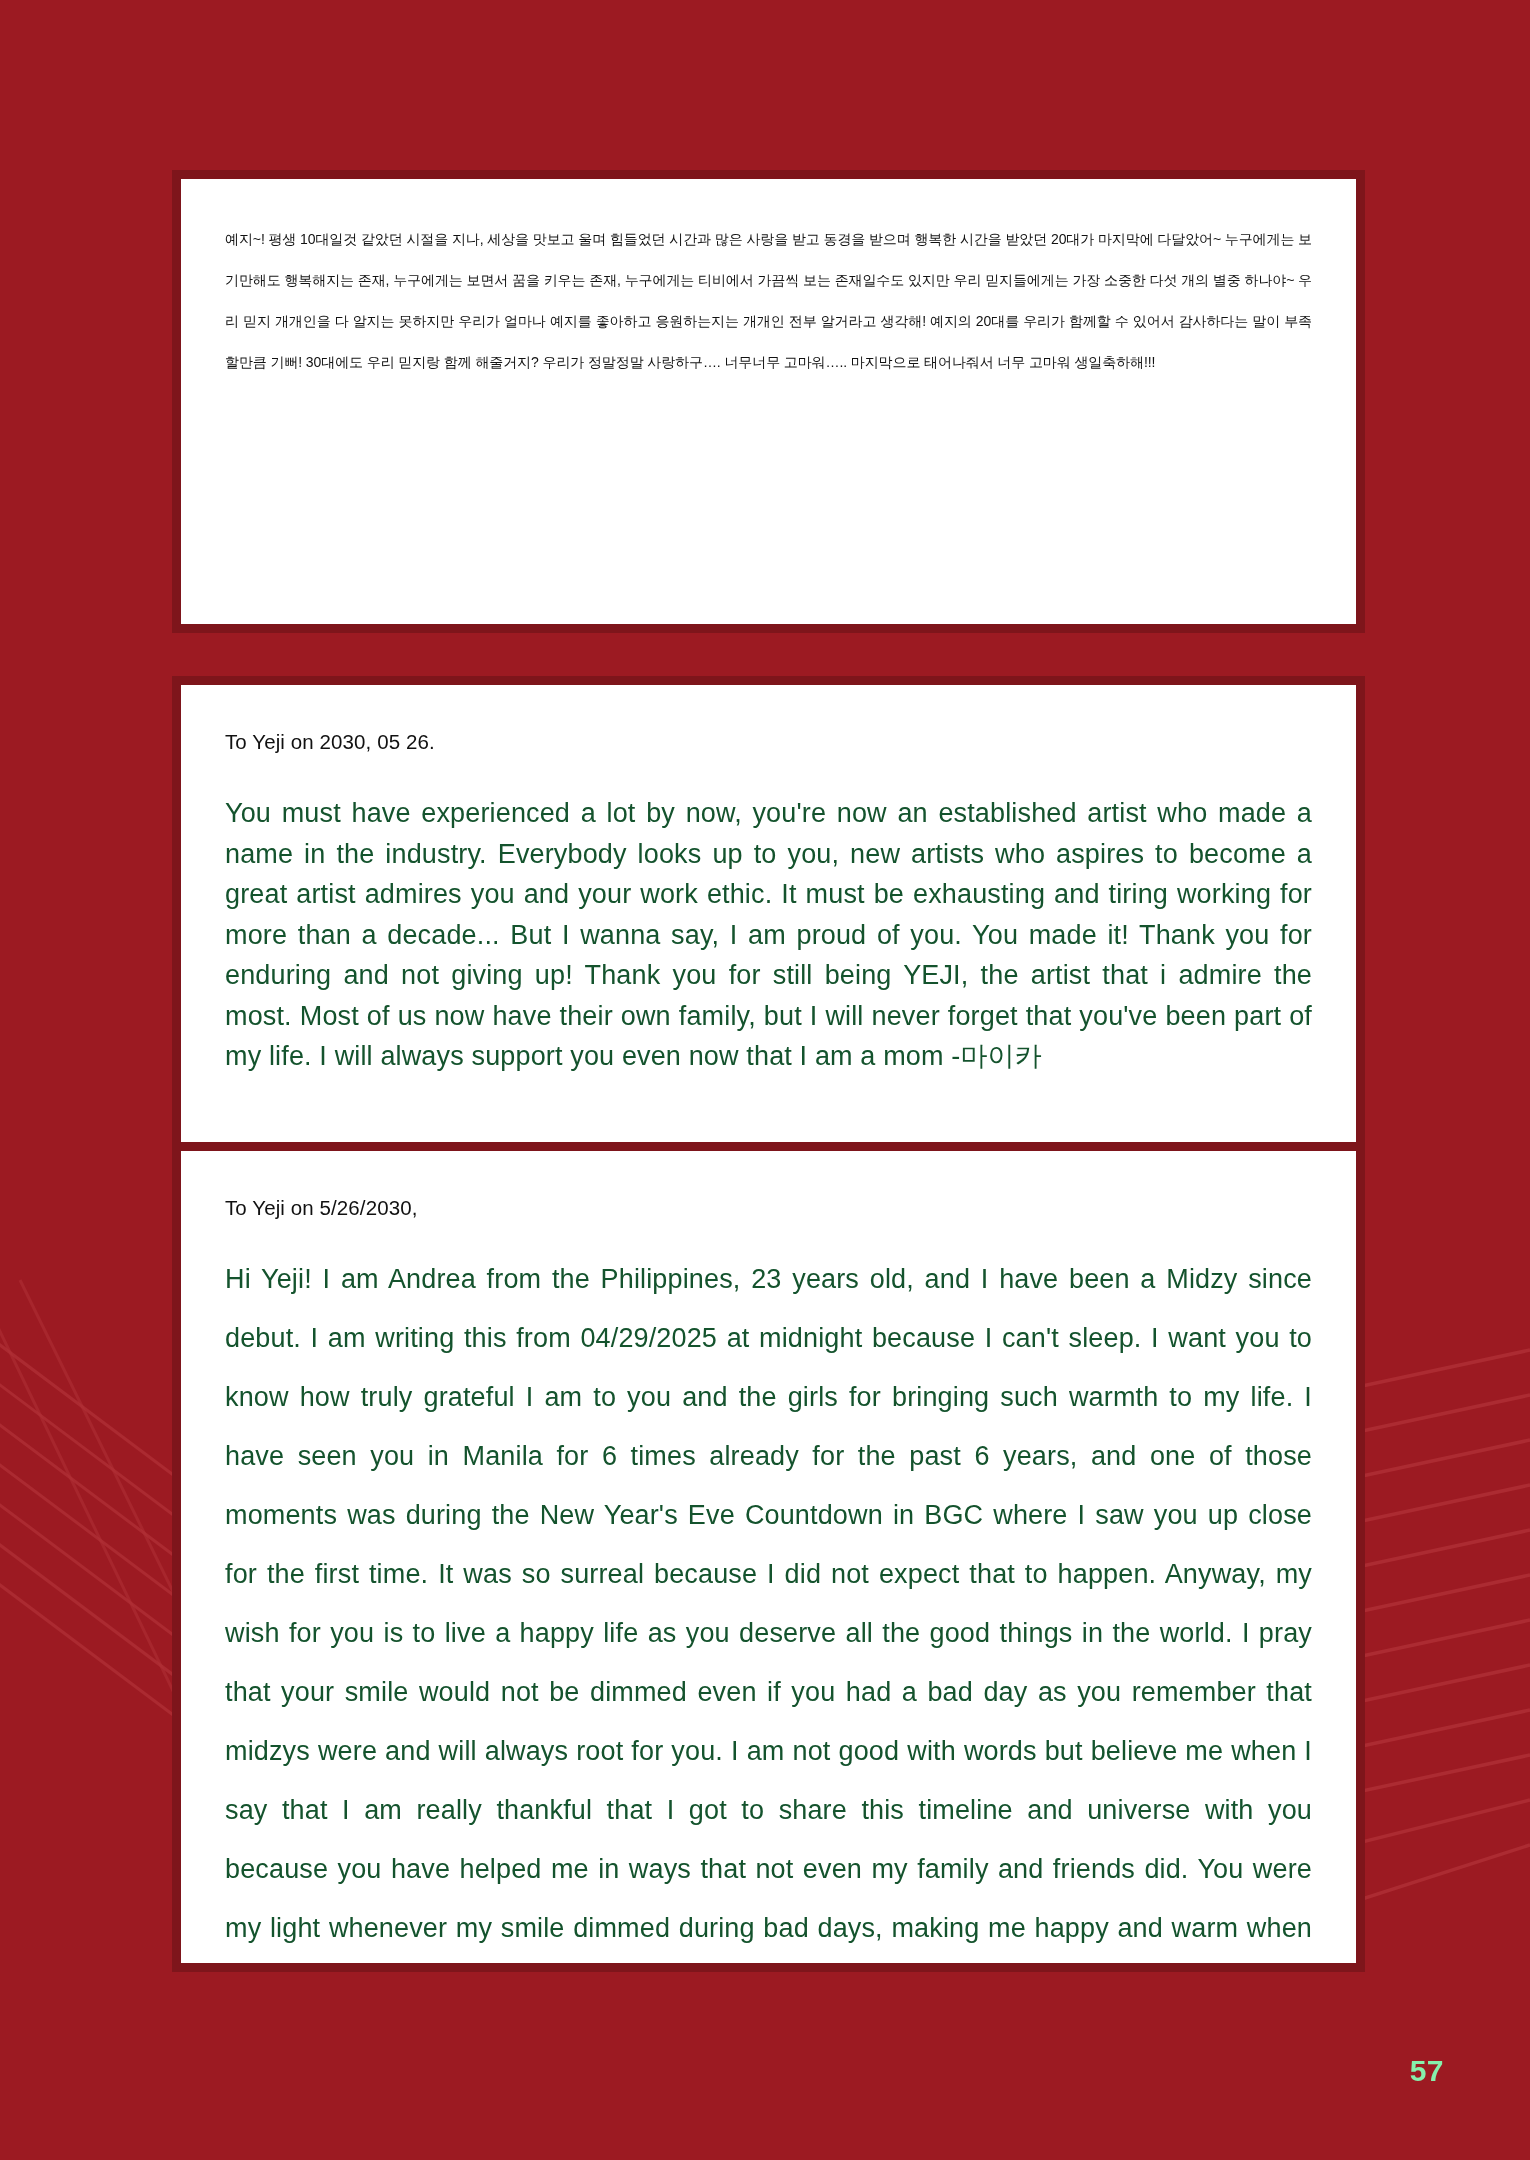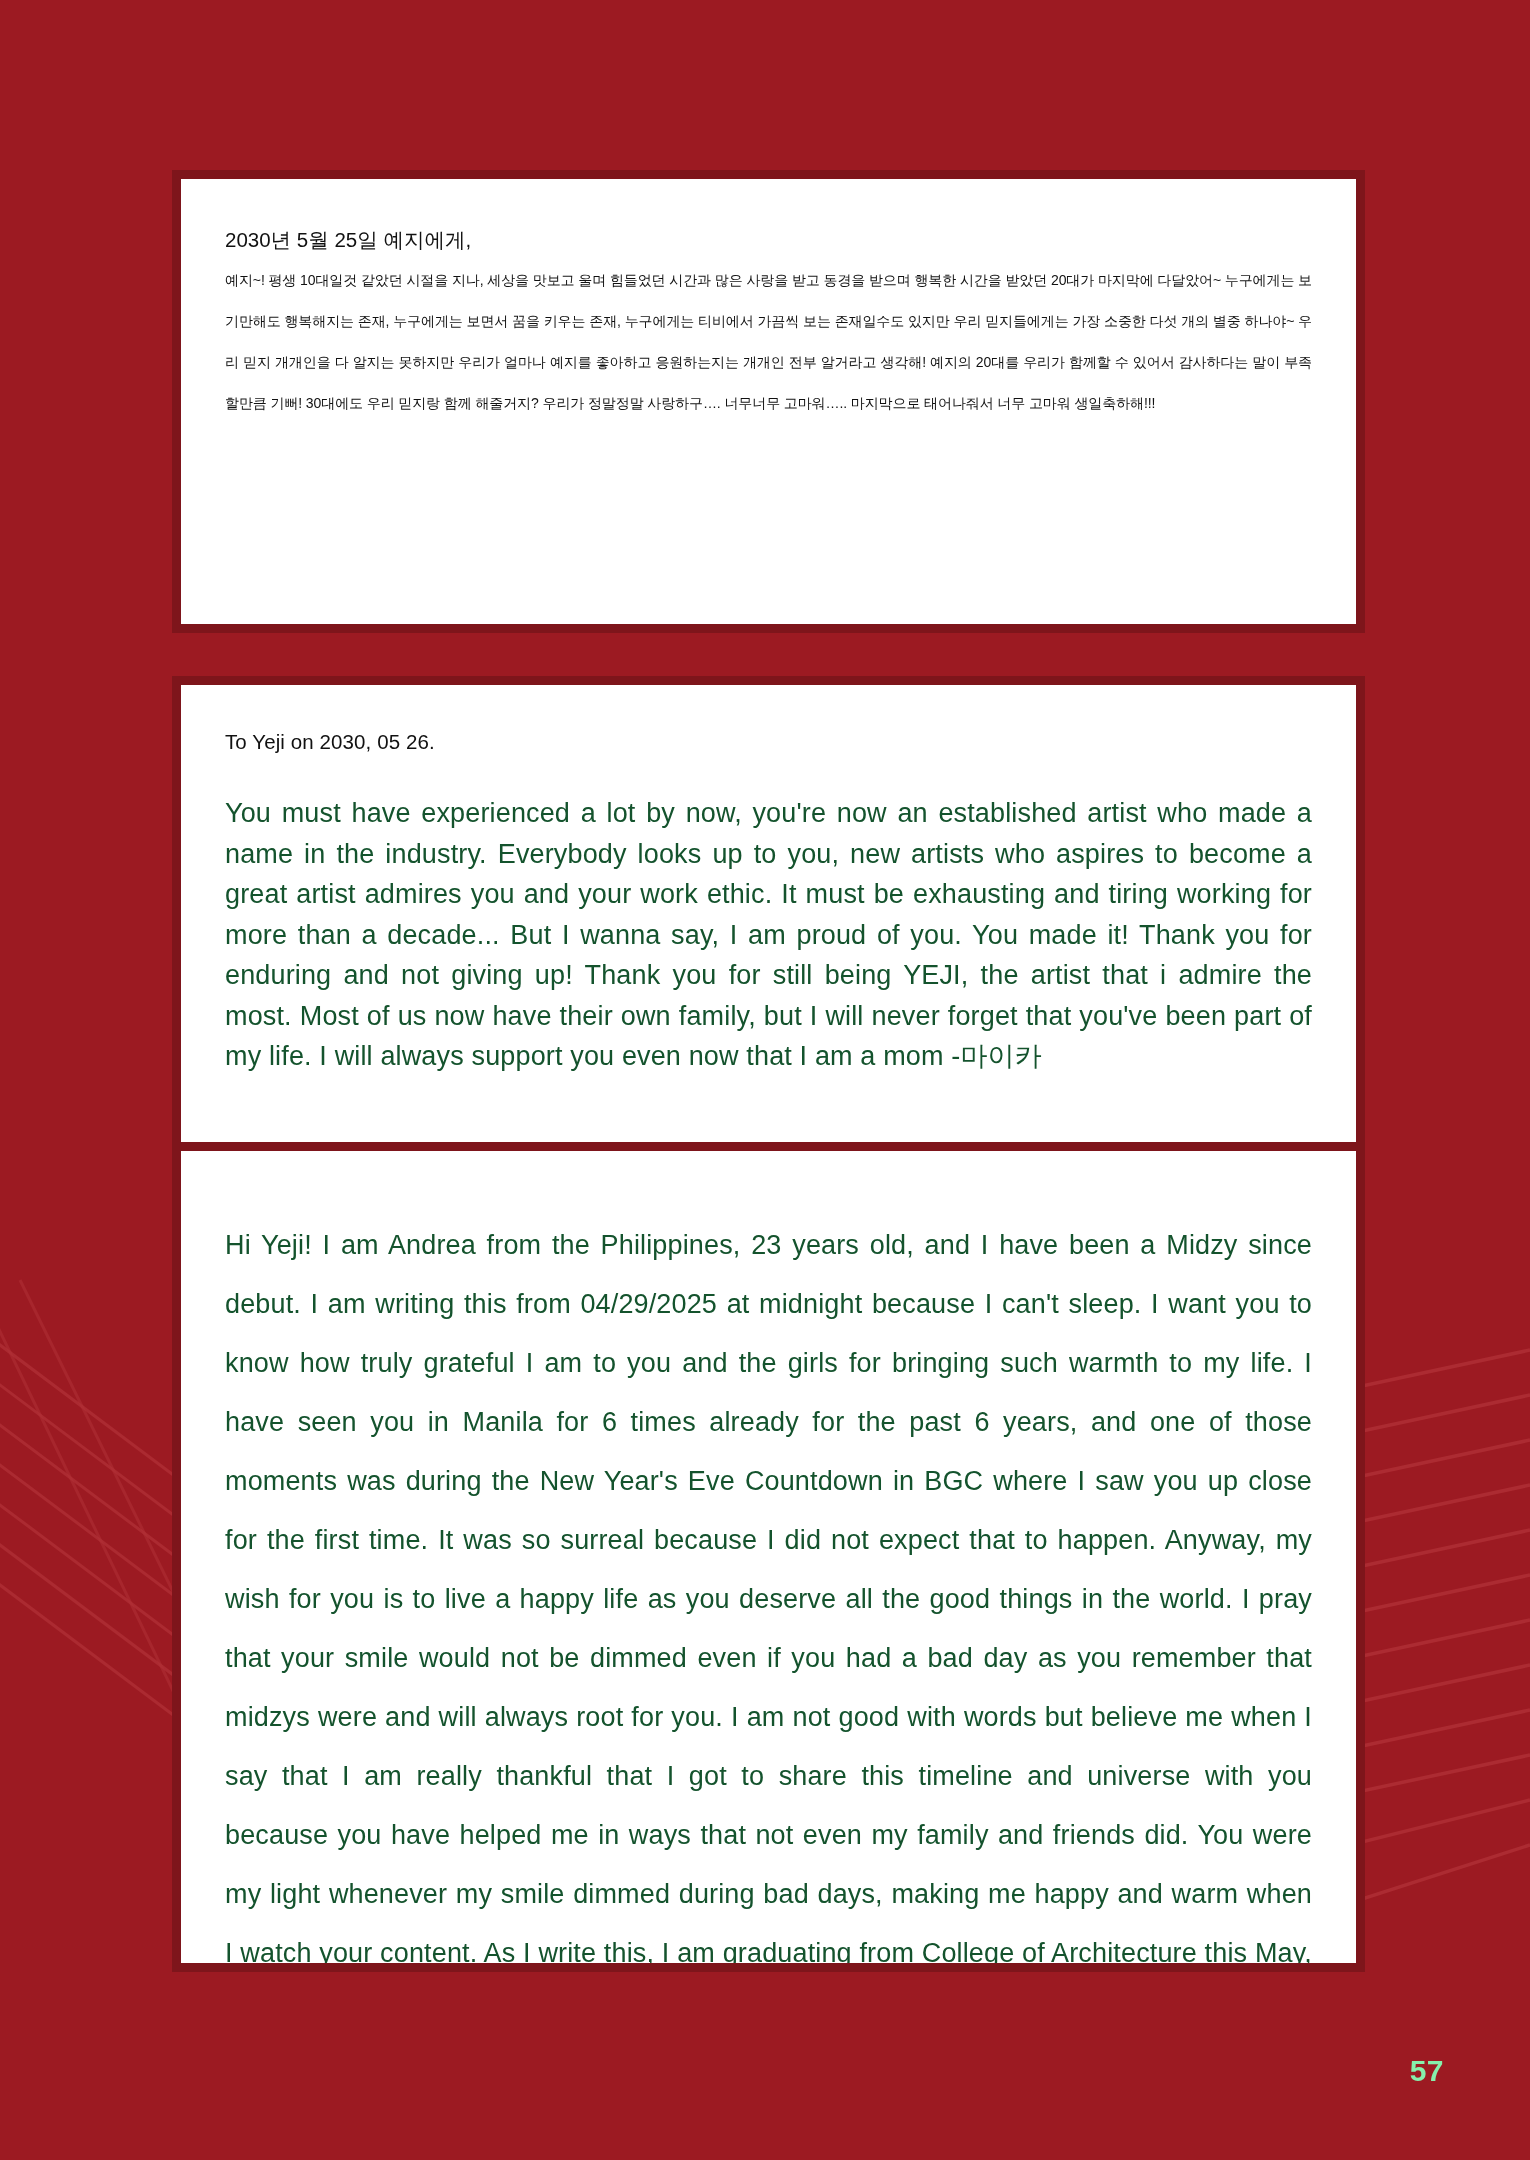--- a/index.html
+++ b/index.html
@@ -144,32 +144,32 @@
     <path d="M0 535 L420 445"></path>
     <path d="M60 580 L420 490"></path>
     <path d="M140 625 L420 535"></path>
   </g>
 </svg>
 
 <div class="page">
 
   <div class="letter-card" id="card-1">
     <div class="letter-inner">
-      <div class="kr-head">2030년 5월 25일 예지에게,</div>
       <div class="kr-body">예지~! 평생 10대일것 같았던 시절을 지나, 세상을 맛보고 울며 힘들었던 시간과 많은 사랑을 받고 동경을 받으며 행복한 시간을 받았던 20대가 마지막에 다달았어~ 누구에게는 보기만해도 행복해지는 존재, 누구에게는 보면서 꿈을 키우는 존재, 누구에게는 티비에서 가끔씩 보는 존재일수도 있지만 우리 믿지들에게는 가장 소중한 다섯 개의 별중 하나야~ 우리 믿지 개개인을 다 알지는 못하지만 우리가 얼마나 예지를 좋아하고 응원하는지는 개개인 전부 알거라고 생각해! 예지의 20대를 우리가 함께할 수 있어서 감사하다는 말이 부족할만큼 기뻐! 30대에도 우리 믿지랑 함께 해줄거지? 우리가 정말정말 사랑하구…. 너무너무 고마워….. 마지막으로 태어나줘서 너무 고마워 생일축하해!!!</div>
     </div>
   </div>
 
   <div class="letter-card" id="card-2">
     <div class="letter-inner">
       <div class="en-head">To Yeji on 2030, 05 26.</div>
       <div class="en-body">You must have experienced a lot by now, you're now an established artist who made a name in the industry. Everybody looks up to you, new artists who aspires to become a great artist admires you and your work ethic. It must be exhausting and tiring working for more than a decade... But I wanna say, I am proud of you. You made it! Thank you for enduring and not giving up! Thank you for still being YEJI, the artist that i admire the most. Most of us now have their own family, but I will never forget that you've been part of my life. I will always support you even now that I am a mom -마이카</div>
     </div>
   </div>
 
   <div class="letter-card" id="card-3">
     <div class="letter-inner">
+      <div class="en-head">To Yeji on 5/26/2030,</div>
       <div class="en-body">Hi Yeji! I am Andrea from the Philippines, 23 years old, and I have been a Midzy since debut. I am writing this from 04/29/2025 at midnight because I can't sleep. I want you to know how truly grateful I am to you and the girls for bringing such warmth to my life. I have seen you in Manila for 6 times already for the past 6 years, and one of those moments was during the New Year's Eve Countdown in BGC where I saw you up close for the first time. It was so surreal because I did not expect that to happen. Anyway, my wish for you is to live a happy life as you deserve all the good things in the world. I pray that your smile would not be dimmed even if you had a bad day as you remember that midzys were and will always root for you. I am not good with words but believe me when I say that I am really thankful that I got to share this timeline and universe with you because you have helped me in ways that not even my family and friends did. You were my light whenever my smile dimmed during bad days, making me happy and warm when I watch your content. As I write this, I am graduating from College of Architecture this May, and I am currently waiting for your comeback this year! In the year 2030, I may have set my priorities in life as I venture through my career, but I will always be a midzy by heart and keep a space for you and the girls in it. I will always keep up with itzy from time to time and if I do not, I owe you a meal, just find me in Manila. I hope you live a happy and peaceful life, Yeji! If you have another concert here in Manila, I will try to come as long as my schedule is free. Happy happy birthday, my love! You did well :)</div>
     </div>
   </div>
 
   <div class="page-number">57</div>
 </div>
 
 </body></html>

